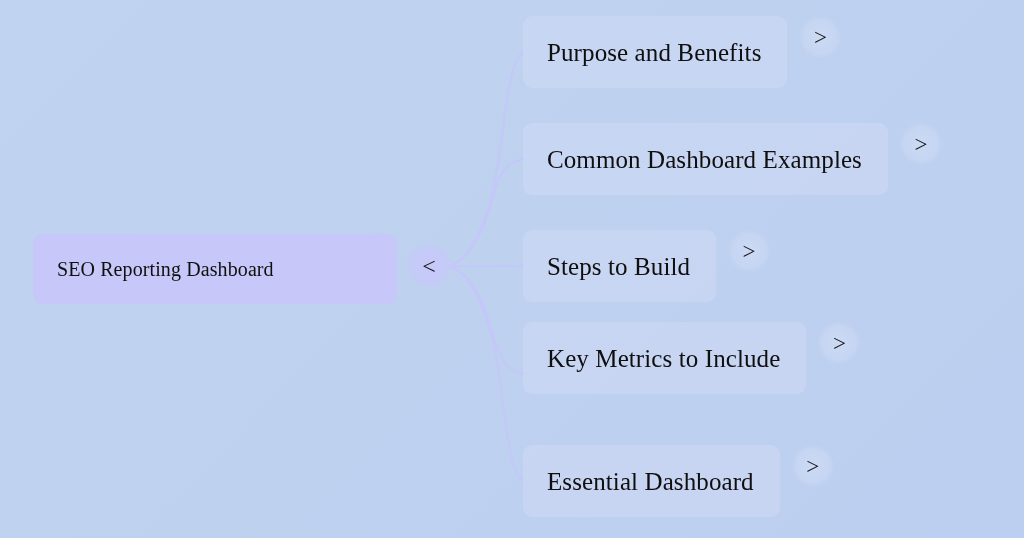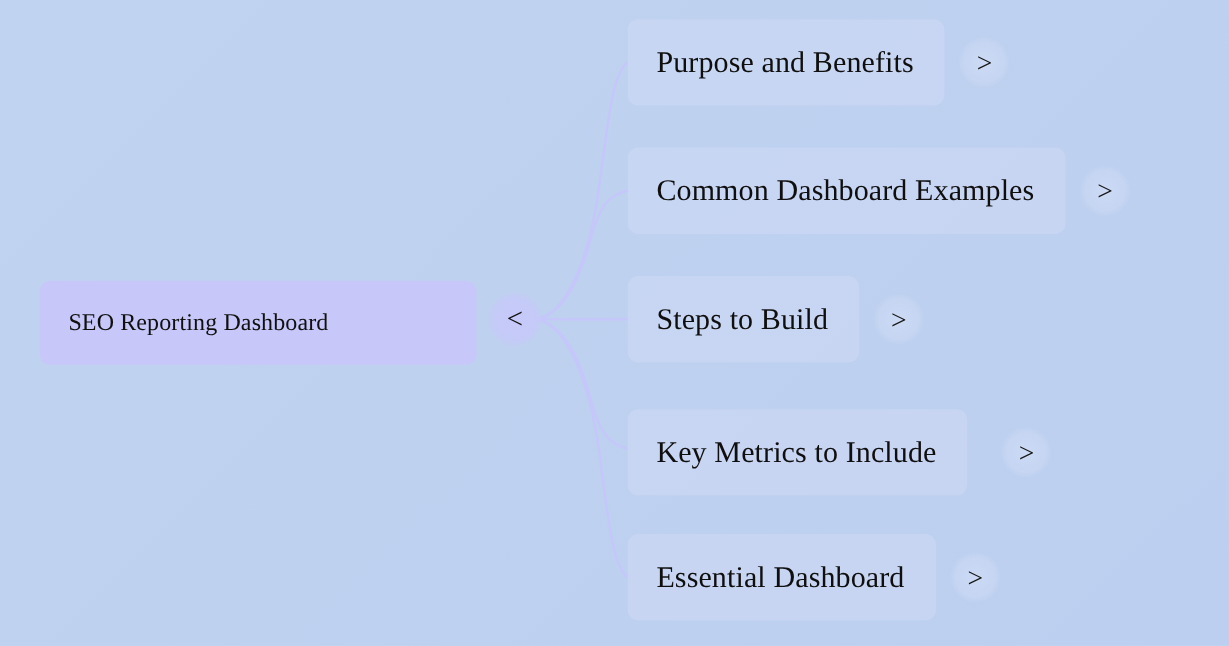--- a/index.html
+++ b/index.html
@@ -75,21 +75,21 @@
     color: #10100f;
     font-size: 24px;
     line-height: 1;
   }
 
   
   .branch {
     position: absolute;
     left: 523px;
     display: flex;
-    align-items: center;
+    align-items: flex-start;
     height: 72px;
   }
   .branch-box {
     height: 72px;
     background: rgba(205,217,243,0.62);
     border-radius: 9px;
     display: flex;
     align-items: center;
     padding: 0 26px 0 24px;
     box-sizing: border-box;
@@ -112,21 +112,21 @@
     align-items: center;
     justify-content: center;
     color: #141414;
     font-size: 23px;
     line-height: 1;
   }
 
   #branch-0 { top: 16px; }
   #branch-1 { top: 123px; }
   #branch-2 { top: 230px; }
-  #branch-3 { top: 341px; gap: 16px; }
+  #branch-3 { top: 322px; }
   #branch-4 { top: 445px; }
 </style>
 </head>
 <body>
 
 <div id="canvas">
 
   <svg id="connectors" viewBox="0 0 1024 538" xmlns="http://www.w3.org/2000/svg">
     <path class="edge" d="M 447 266 C 472 262 492 215 500 150 C 508 88 512 60 523 52"></path>
     <path class="edge" d="M 447 266 C 470 262 484 230 492 200 C 500 170 508 162 523 159"></path>

